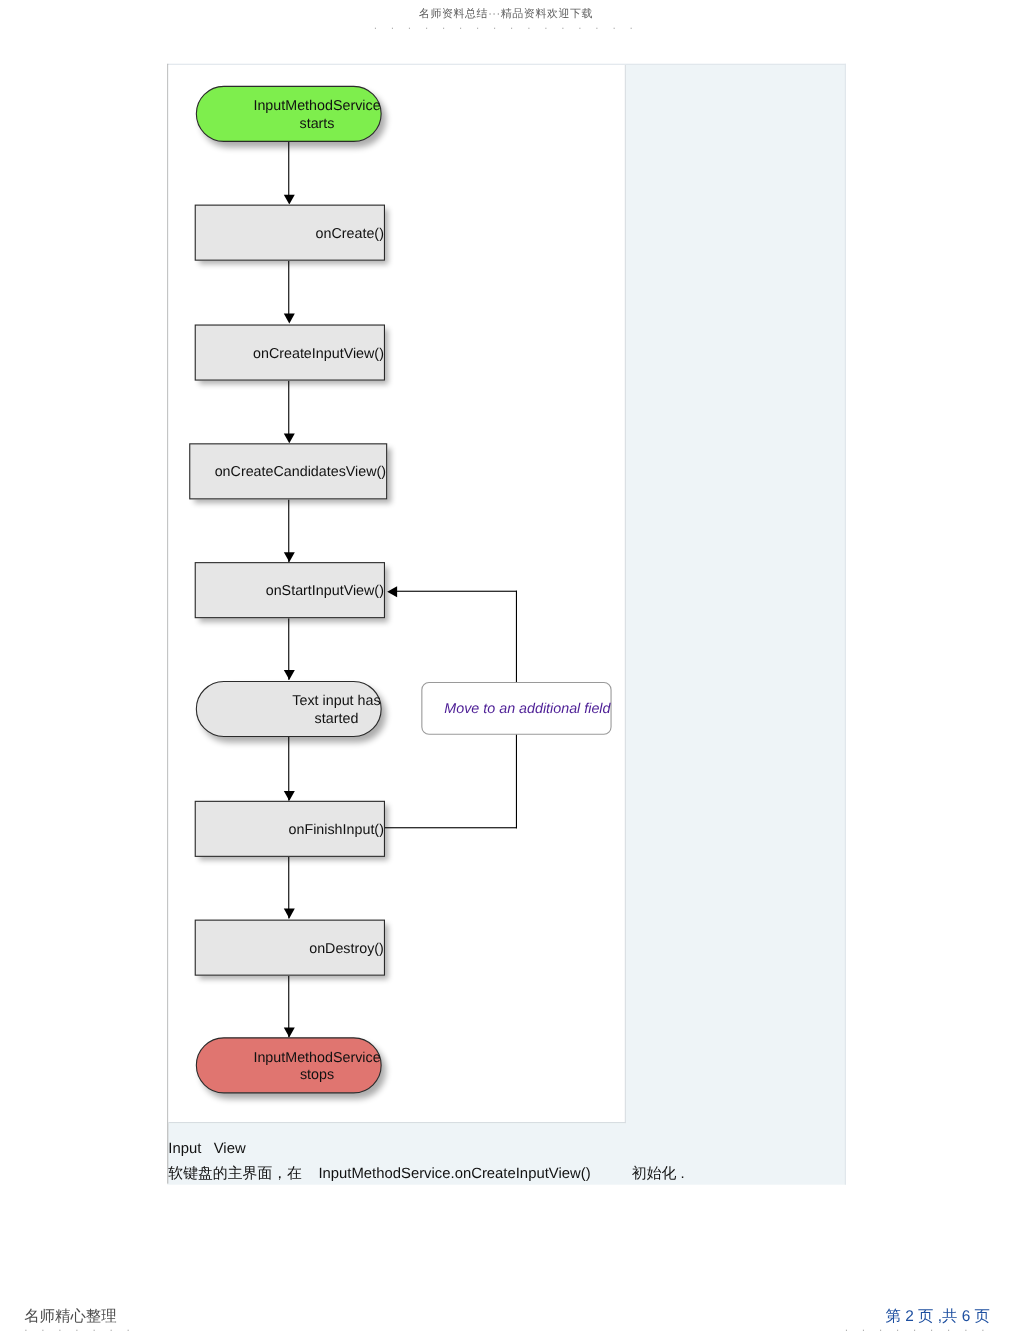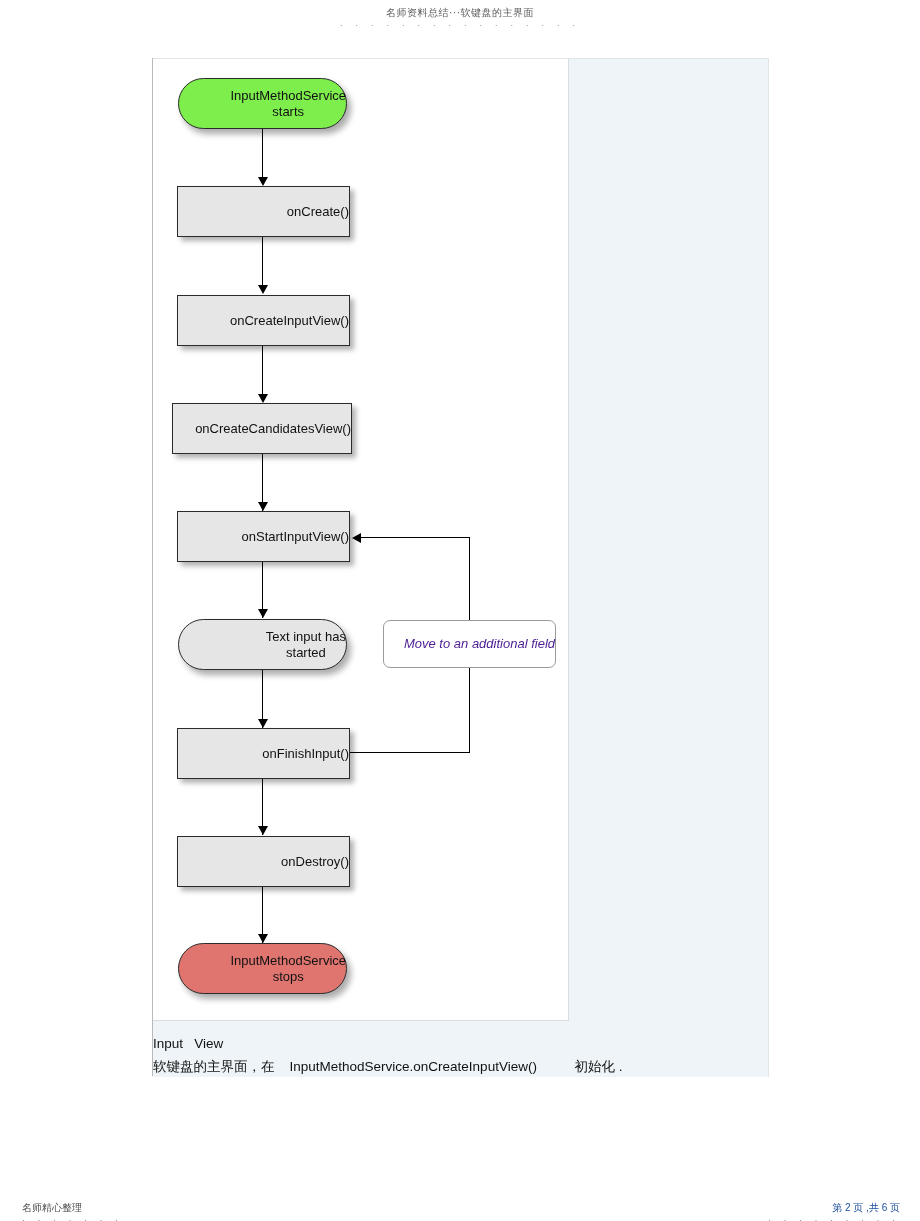--- a/index.html
+++ b/index.html
@@ -158,40 +158,39 @@
     left: 22px;
     top: 1190px;
   }
   .footer-right {
     position: absolute;
     right: 20px;
     top: 1190px;
     text-align: right;
   }
   .footer-text {
-    font-size: 10px;
+    font-size: 14px;
     color: #4c4c4c;
     line-height: 13px;
     white-space: nowrap;
-    margin-top: 11px;
   }
   .footer-right .footer-text { color: #1d4fa0; }
   .footer-dots {
     font-size: 9px;
     color: #8d8d8d;
     letter-spacing: 5px;
     line-height: 12px;
     white-space: nowrap;
   }
 </style>
 </head>
 <body>
 
 <div class="doc-header">
-  <div class="hdr-text">名师资料总结···软键盘的主界面</div>
+  <div class="hdr-text">名师资料总结···精品资料欢迎下载</div>
   <div class="hdr-dots">· · · · · · · · · · · · · · · ·</div>
 </div>
 
 <div class="blue-panel"></div>
 <div class="panel-left-rule"></div>
 
 <div class="diagram-canvas"></div>
 
 <div class="conn conn-v" style="left:262px; top:129px; height:50px;"></div>
 <div class="arrowhead-down" style="left:258px; top:177px;"></div>

